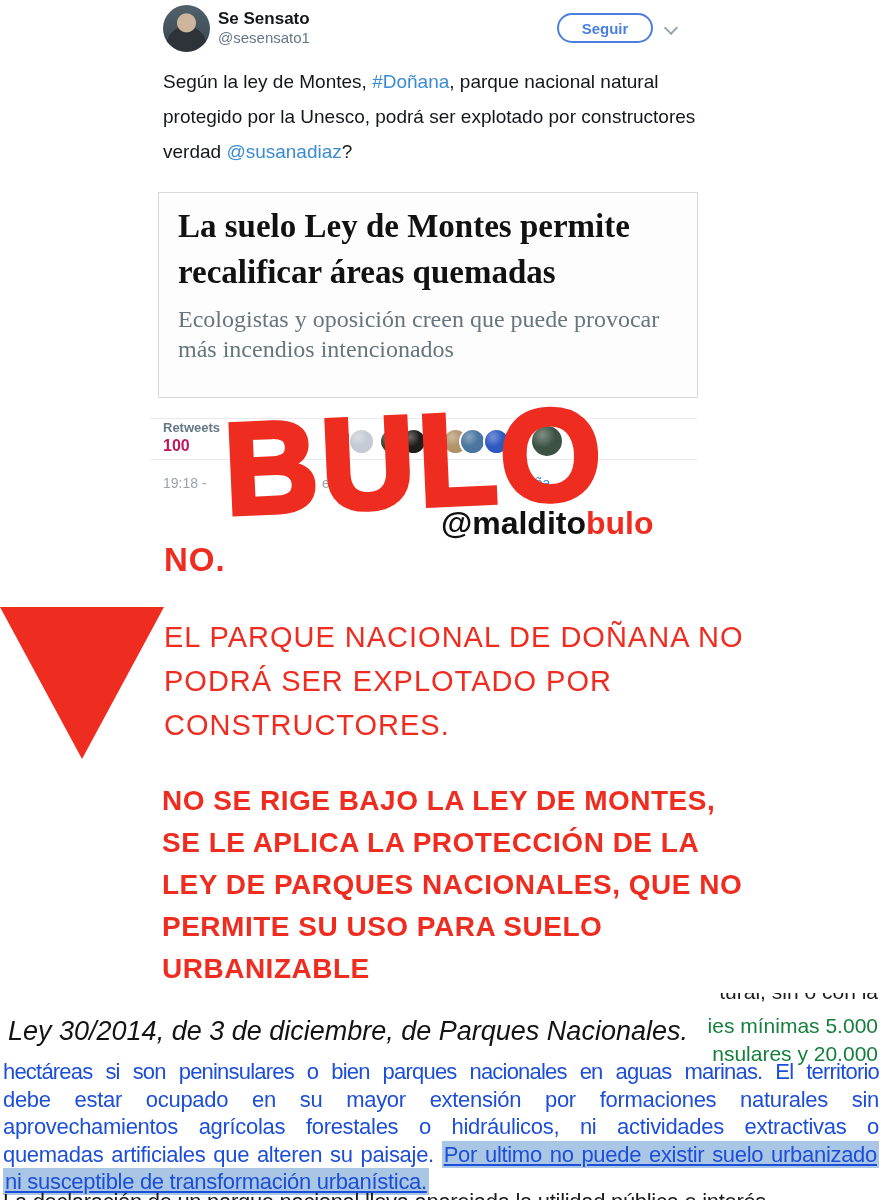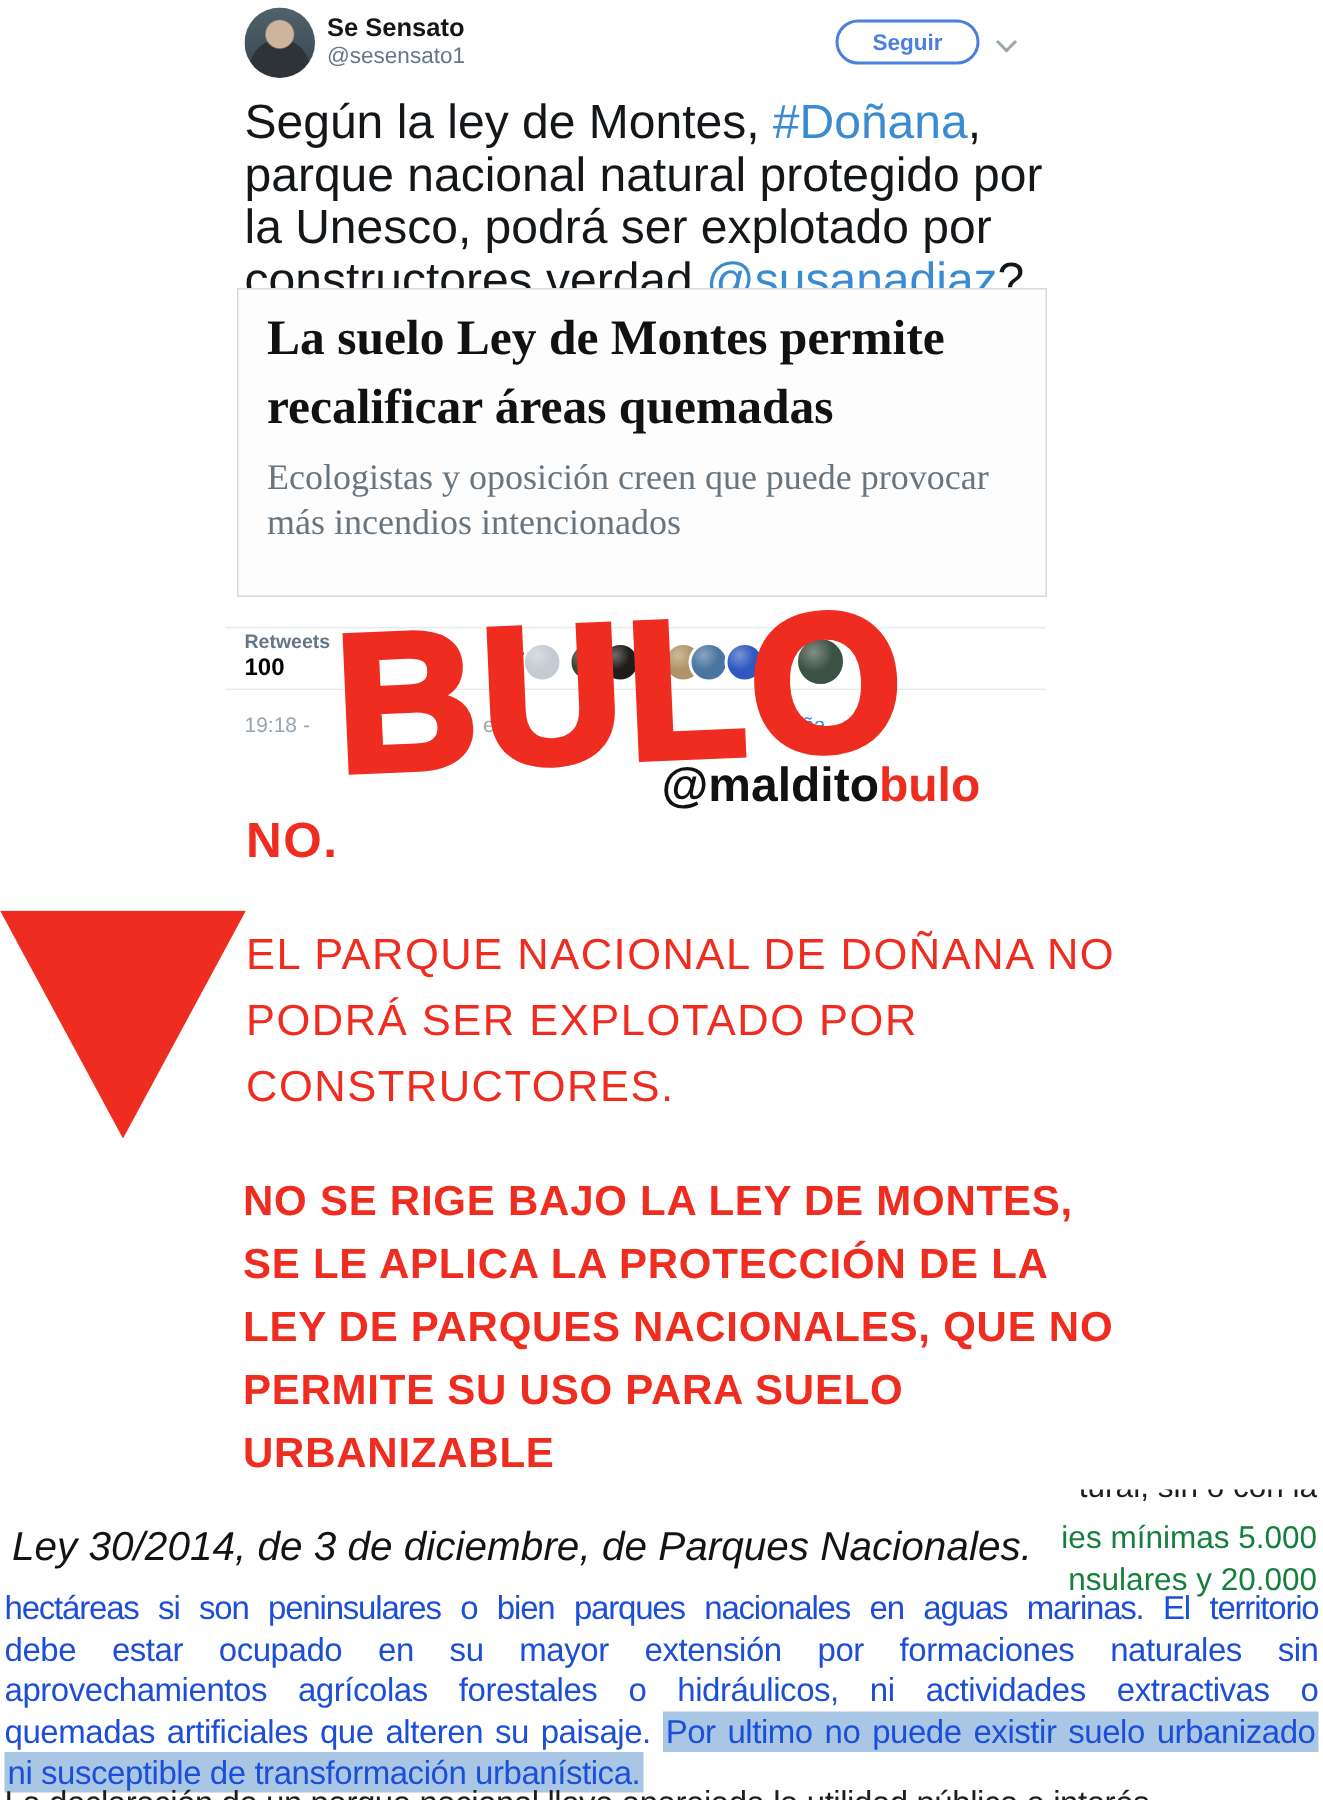--- a/index.html
+++ b/index.html
@@ -15,39 +15,39 @@
   .name{left:218px;top:9px;font-size:17px;font-weight:bold;color:#14171a;}
   .handle{left:218px;top:29px;font-size:15px;color:#657786;}
   .follow{left:557px;top:13px;width:96px;height:30px;border:2px solid #4a7fe0;border-radius:17px;
           color:#4a7fe0;font-size:15px;font-weight:bold;display:flex;align-items:center;
           justify-content:center;background:#fff;box-sizing:border-box;}
   .chev{left:666px;top:23px;width:11px;height:11px;}
   .chev::before{content:"";position:absolute;left:0;top:0;width:8px;height:8px;
           border-right:2px solid #98a6b0;border-bottom:2px solid #98a6b0;transform:rotate(45deg);}
 
   
-  .tweet-body{left:163px;top:64px;width:552px;font-size:32px;line-height:35px;color:#14171a;}
+  .tweet-body{left:163px;top:64px;width:552px;font-size:19px;line-height:35px;color:#14171a;}
   .tlink{color:#3a8bd2;text-decoration:none;}
 
   
   .card{left:158px;top:192px;width:540px;height:206px;background:#fdfdfd;border:1px solid #d9d9d9;
         box-sizing:border-box;padding:8px 18px 0 19px;}
   .card h2{margin:2px 0 0 0;font-family:"Liberation Serif",serif;font-size:33px;line-height:46px;
         font-weight:bold;color:#111;}
   .card p{margin:9px 0 0 0;font-family:"Liberation Serif",serif;font-size:24px;line-height:30px;
         color:#66757f;}
 
   
   .rule{height:1px;background:#e7ebee;}
   .rule1{left:150px;top:418px;width:547px;}
   .rule2{left:150px;top:459px;width:547px;}
   .stat-label{font-size:13px;font-weight:bold;color:#657786;}
   .rt-label{left:163px;top:420px;}
   .like-label{left:238px;top:420px;}
-  .rt-count{left:163px;top:437px;font-size:16px;font-weight:bold;color:#000000;}
+  .rt-count{left:163px;top:437px;font-size:16px;font-weight:bold;color:#be185d;}
   .fp{position:absolute;border-radius:50%;border:2px solid #fff;box-sizing:border-box;}
   .ts{font-size:14px;color:#98a4ae;}
   .ts-left{left:163px;top:475px;}
   .ts-mid{left:322px;top:475px;}
   .ts-right{left:527px;top:475px;color:#3a8bd2;}
 
   
   .bulo{left:224px;top:396px;font-size:130px;line-height:1;font-weight:bold;color:#ee2c1f;
         letter-spacing:3px;-webkit-text-stroke:5px #ee2c1f;transform:rotate(-2.5deg);
         transform-origin:center;z-index:5;}
@@ -70,21 +70,21 @@
   .law-title{left:8px;top:1016px;font-size:27px;font-style:italic;color:#131313;white-space:nowrap;}
   .frag{position:absolute;right:4px;font-size:21px;color:#15803d;white-space:nowrap;}
   .frag-clip{right:4px;top:993px;height:13px;overflow:hidden;}
   .frag-clip .inner{display:block;font-size:21px;color:#1d1d1d;margin-top:-13px;white-space:nowrap;}
   .frag1{top:1014px;}
   .frag2{top:1042px;}
   .doc{left:3px;top:1058px;width:876px;color:#1d4ed8;font-size:22px;line-height:27.5px;}
   .doc-line{text-align:justify;text-align-last:justify;letter-spacing:-0.3px;}
   .doc-line.first{letter-spacing:-0.8px;}
   .doc-line.last{text-align:left;text-align-last:left;}
-  .hl{background:#a9c7e5;color:inherit;padding:1px 2px;}
+  .hl{background:#a9c7e5;color:inherit;padding:1px 2px;text-decoration:underline;}
   .doc-clipped{left:3px;top:1189px;width:876px;font-size:22px;color:#1d1d1d;white-space:nowrap;
         letter-spacing:-0.3px;}
 </style>
 </head>
 <body>
 
 <div class="canvas">
 
   <div class="abs avatar"></div>
   <div class="abs name">Se Sensato</div>

